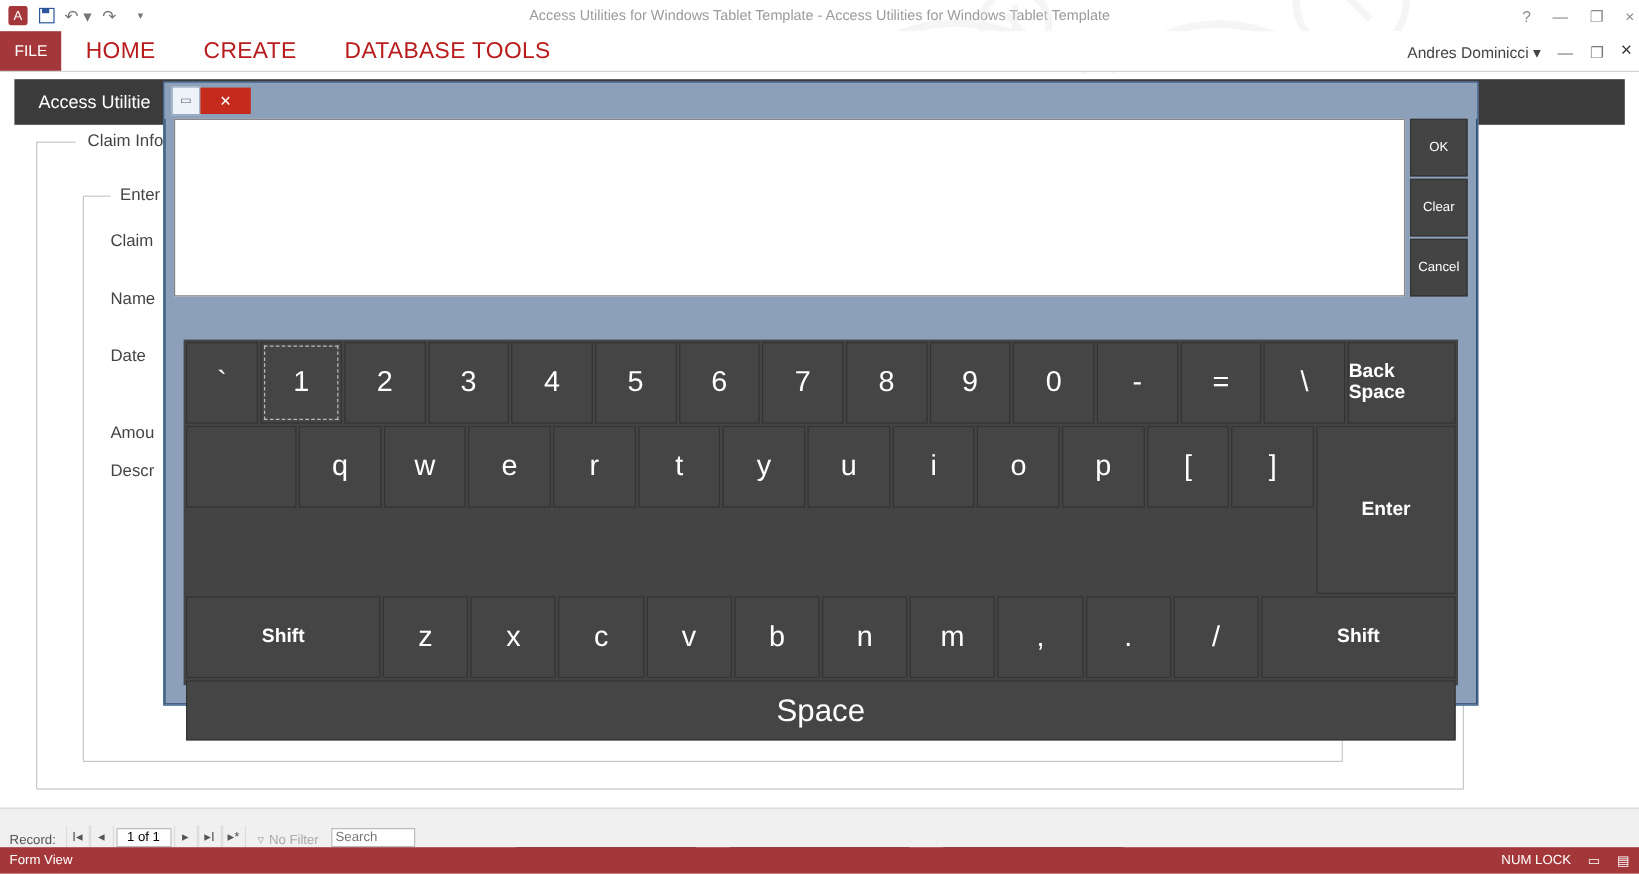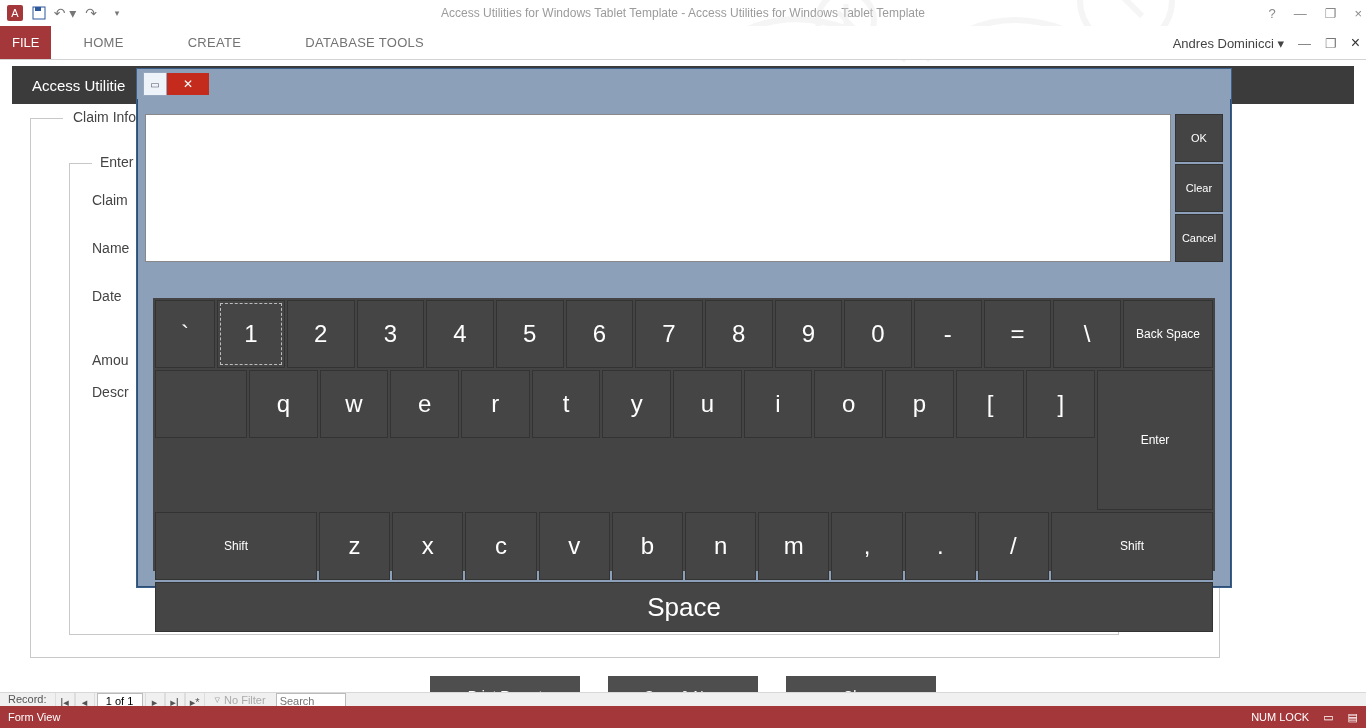--- a/index.html
+++ b/index.html
@@ -11,65 +11,65 @@
   .qat .qa-btn { width: 26px; height: 22px; display:inline-flex; align-items:center; justify-content:center; color:#777; font-size:14px; }
   .qat .title { position:absolute; left:0; right:0; text-align:center; color:#9b9b9b; font-size:12px; pointer-events:none; }
   .qat .win-btns { position:absolute; right:4px; top:0; display:flex; gap:18px; align-items:center; height:26px; color:#888; font-size:13px;}
 
   
   .deco { position:absolute; right:120px; top:-10px; pointer-events:none; opacity:.35; }
 
   
   .ribbon { height: 34px; background:#fff; display:flex; align-items:stretch; border-bottom:1px solid #d4d4d4; position:relative; }
   .file-tab { background:#a4373a; color:#fff; padding:0 12px; display:flex; align-items:center; font-size:13px; }
-  .rtab { padding:0 32px; display:flex; align-items:center; color:#737373; font-size:13px; letter-spacing:.3px;}
+  .rtab { padding:0 20px; display:flex; align-items:center; color:#b91c1c; font-size:19px; letter-spacing:.3px;}
   .ribbon-right { position:absolute; right:6px; top:0; height:34px; display:flex; align-items:center; gap:14px; color:#444; font-size:13px;}
 
   
   .app-header { height:38px; background:#3b3b3b; color:#fff; display:flex; align-items:center; padding-left:20px; font-size:15px; margin:6px 6px 0 6px;}
 
   
   .workspace { position:relative; padding:0 6px; }
   .form-panel { margin:14px 140px 0 24px; border:1px solid #c8c8c8; position:relative; height:540px; background:#fff; }
   .tab-label { position:absolute; top:-10px; left:32px; background:#fff; padding:0 10px; color:#444; font-size:14px; }
   .fieldset { position:absolute; left:38px; right:100px; top:44px; bottom:22px; border:1px solid #c8c8c8; }
   .fs-legend { position:absolute; top:-10px; left:22px; background:#fff; padding:0 8px; color:#444; font-size:14px; }
   .fld { position:absolute; left:22px; color:#444; font-size:14px; }
 
   .action-row { display:flex; justify-content:center; gap:28px; margin-top:18px; }
   .act-btn { background:#4e4e4e; color:#fff; border:none; width:150px; height:40px; font-size:14px; }
 
   
-  .recnav { position:absolute; left:0; right:0; bottom:22px; height:14px; background:#f0f0f0; border-top:1px solid #d8d8d8; display:flex; align-items:flex-start; font-size:11px; color:#555;}
+  .recnav { position:absolute; left:0; right:0; bottom:22px; height:33px; background:#f0f0f0; border-top:1px solid #d8d8d8; display:flex; align-items:flex-end; font-size:11px; color:#555;}
   .recnav .lbl { padding:0 8px;}
   .recnav .nav-btn { width:20px; height:18px; display:flex; align-items:center; justify-content:center; color:#555; border-right:1px solid #ddd; border-left:1px solid #ddd;}
   .recnav .rec-input { width:46px; height:16px; font-size:11px; border:1px solid #bbb; text-align:center; margin:0 2px; }
   .recnav .filter { margin-left:10px; color:#aaa; display:flex; align-items:center; gap:4px;}
   .recnav .search { margin-left:10px; height:16px; width:70px; font-size:11px; border:1px solid #bbb; padding-left:3px;}
 
   
   .status { position:absolute; left:0; right:0; bottom:0; height:22px; background:#a4373a; color:#fff; display:flex; align-items:center; font-size:11px; padding:0 8px; justify-content:space-between;}
   .status .right { display:flex; align-items:center; gap:14px;}
 
   
   .kbd-modal { position:absolute; left:136px; top:68px; width:1096px; height:520px; background:#8da0b9; border:1px solid #3a5f8a; box-shadow:0 0 0 1px #2e4e74 inset; }
   .kbd-title { height:30px; background:#8da0b9; display:flex; align-items:center; position:relative; }
   .kbd-title .ticon { width:24px; height:24px; margin-left:6px; background:#eef3fa; border:1px solid #97a7bd; font-size:10px; display:flex;align-items:center;justify-content:center;color:#556;}
   .kbd-title .tt { flex:1; text-align:center; color:#2e2e2e; font-size:13px;}
   .kbd-title .close { width:42px; height:22px; background:#c42b1c; color:#fff; display:flex;align-items:center;justify-content:center; font-size:12px; margin-right:2px;}
-  .kbd-body { position:absolute; left:8px; right:8px; top:30px; bottom:8px;margin-top:15px; }
+  .kbd-body { position:absolute; left:8px; right:8px; top:30px; bottom:8px; }
   .kbd-textrow { display:flex; gap:4px; height:148px; }
   .kbd-textarea { flex:1; background:#fff; border:1px solid #888; }
   .kbd-text-side { width:48px; display:flex; flex-direction:column; gap:2px; }
   .kbd-text-side button { flex:1; background:#444; color:#fff; border:1px solid #333; font-size:11px; }
 
   .kb { position:absolute; left:8px; right:8px; bottom:8px; top:184px; background:#444; padding:2px; display:flex; flex-direction:column; gap:2px; }
   .kb-row { display:flex; gap:2px; }
   .key { background:#454545; color:#fff; border:1px solid #333; display:flex; align-items:center; justify-content:center; font-size:24px; font-weight:300; height:68px; }
-  .key.small { font-size:12px; font-weight:400; }
+  .key.small { font-size:16px; font-weight:700; }
   .key.dashed { outline:1px dashed #bbb; outline-offset:-4px; }
 
 </style>
 </head>
 <body>
 
 <div class="qat">
   <span class="icon">
     <svg width="18" height="18" viewBox="0 0 18 18">
         <rect x="1" y="1" width="16" height="16" rx="2" fill="#a4373a"></rect>

